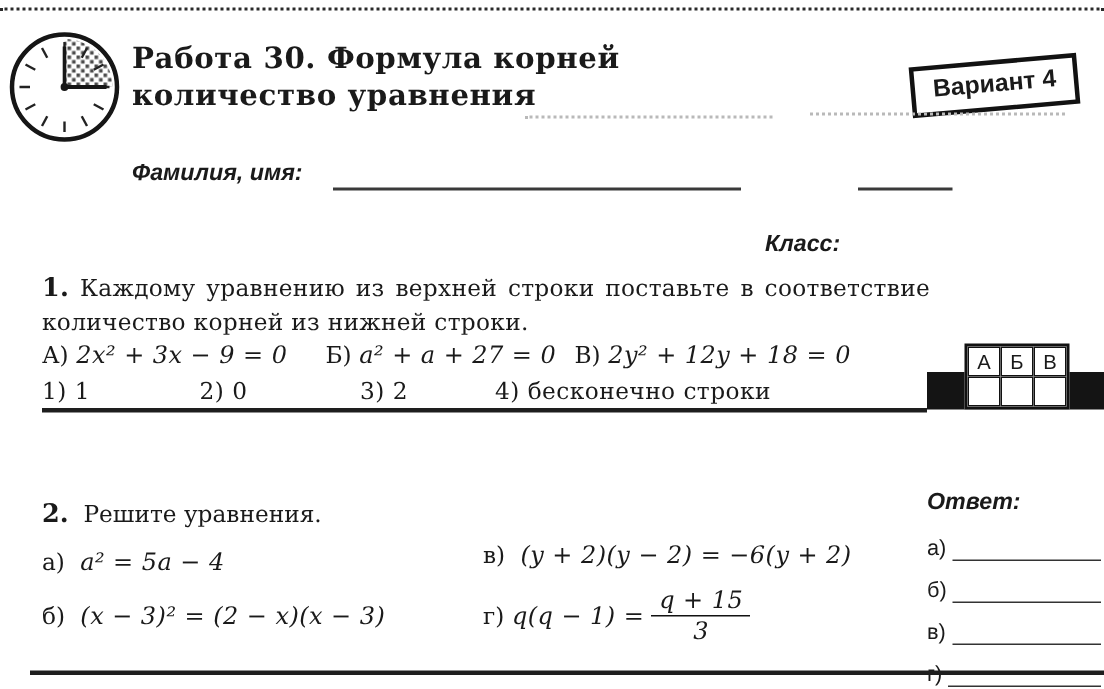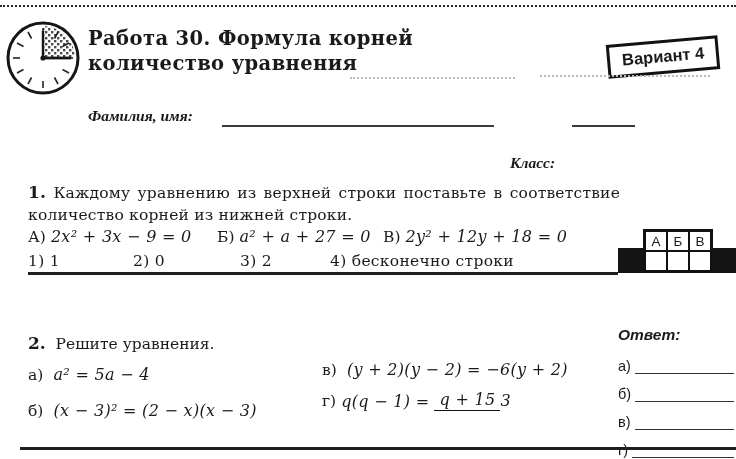--- a/index.html
+++ b/index.html
@@ -29,21 +29,21 @@
     border:3px solid #121212;background:#fff;
     font-family:"Liberation Sans", sans-serif;font-weight:bold;font-size:16.5px;
     transform:rotate(-5deg);white-space:nowrap;
   }
 
   
   .artifact{border-top:2px dotted #b9b9b9;height:0;}
 
   
   .lbl{
-    font-family:Liberation Serif, serif;font-weight:bold;font-style:italic;
+    font-family:Liberation Sans, sans-serif;font-weight:bold;font-style:italic;
     font-size:15.5px;white-space:nowrap;
   }
   .blank{border-bottom:2px solid #3a3a3a;height:0;}
 
   
   .task-num{font-weight:bold;font-size:17px;}
   .t1-par{width:592px;font-size:15.5px;line-height:1.42;letter-spacing:.2px;}
   .t1-line1{text-align:justify;text-align-last:justify;}
   .eq-label{font-size:15.5px;white-space:nowrap;}
   .eq{font-style:italic;font-size:16px;white-space:nowrap;letter-spacing:.3px;}
@@ -67,21 +67,21 @@
   .answer-col{left:618px;top:326px;width:116px;}
   .answer-title{
     font-family:"Liberation Sans", sans-serif;font-weight:bold;font-style:italic;
     font-size:15.5px;margin-bottom:2px;
   }
   .ans-row{display:flex;align-items:flex-end;height:28px;
     font-family:"Liberation Sans", sans-serif;font-size:14.5px;}
   .ans-row .ans-blank{flex:1;border-bottom:1.5px solid #333;margin-left:4px;height:16px;}
 
   
-  .frac{display:inline-flex;flex-direction:row;text-align:center;vertical-align:middle;
+  .frac{display:inline-flex;flex-direction:column;text-align:center;vertical-align:middle;
         margin-left:5px;line-height:1.15;}
   .frac .num{border-bottom:1.6px solid #111;padding:0 5px 1px 5px;}
   .frac .den{padding-top:1px;}
   .eq-flex{display:flex;align-items:center;}
 </style>
 </head>
 <body>
 
 <div class="abs dotted-top"></div>
 

